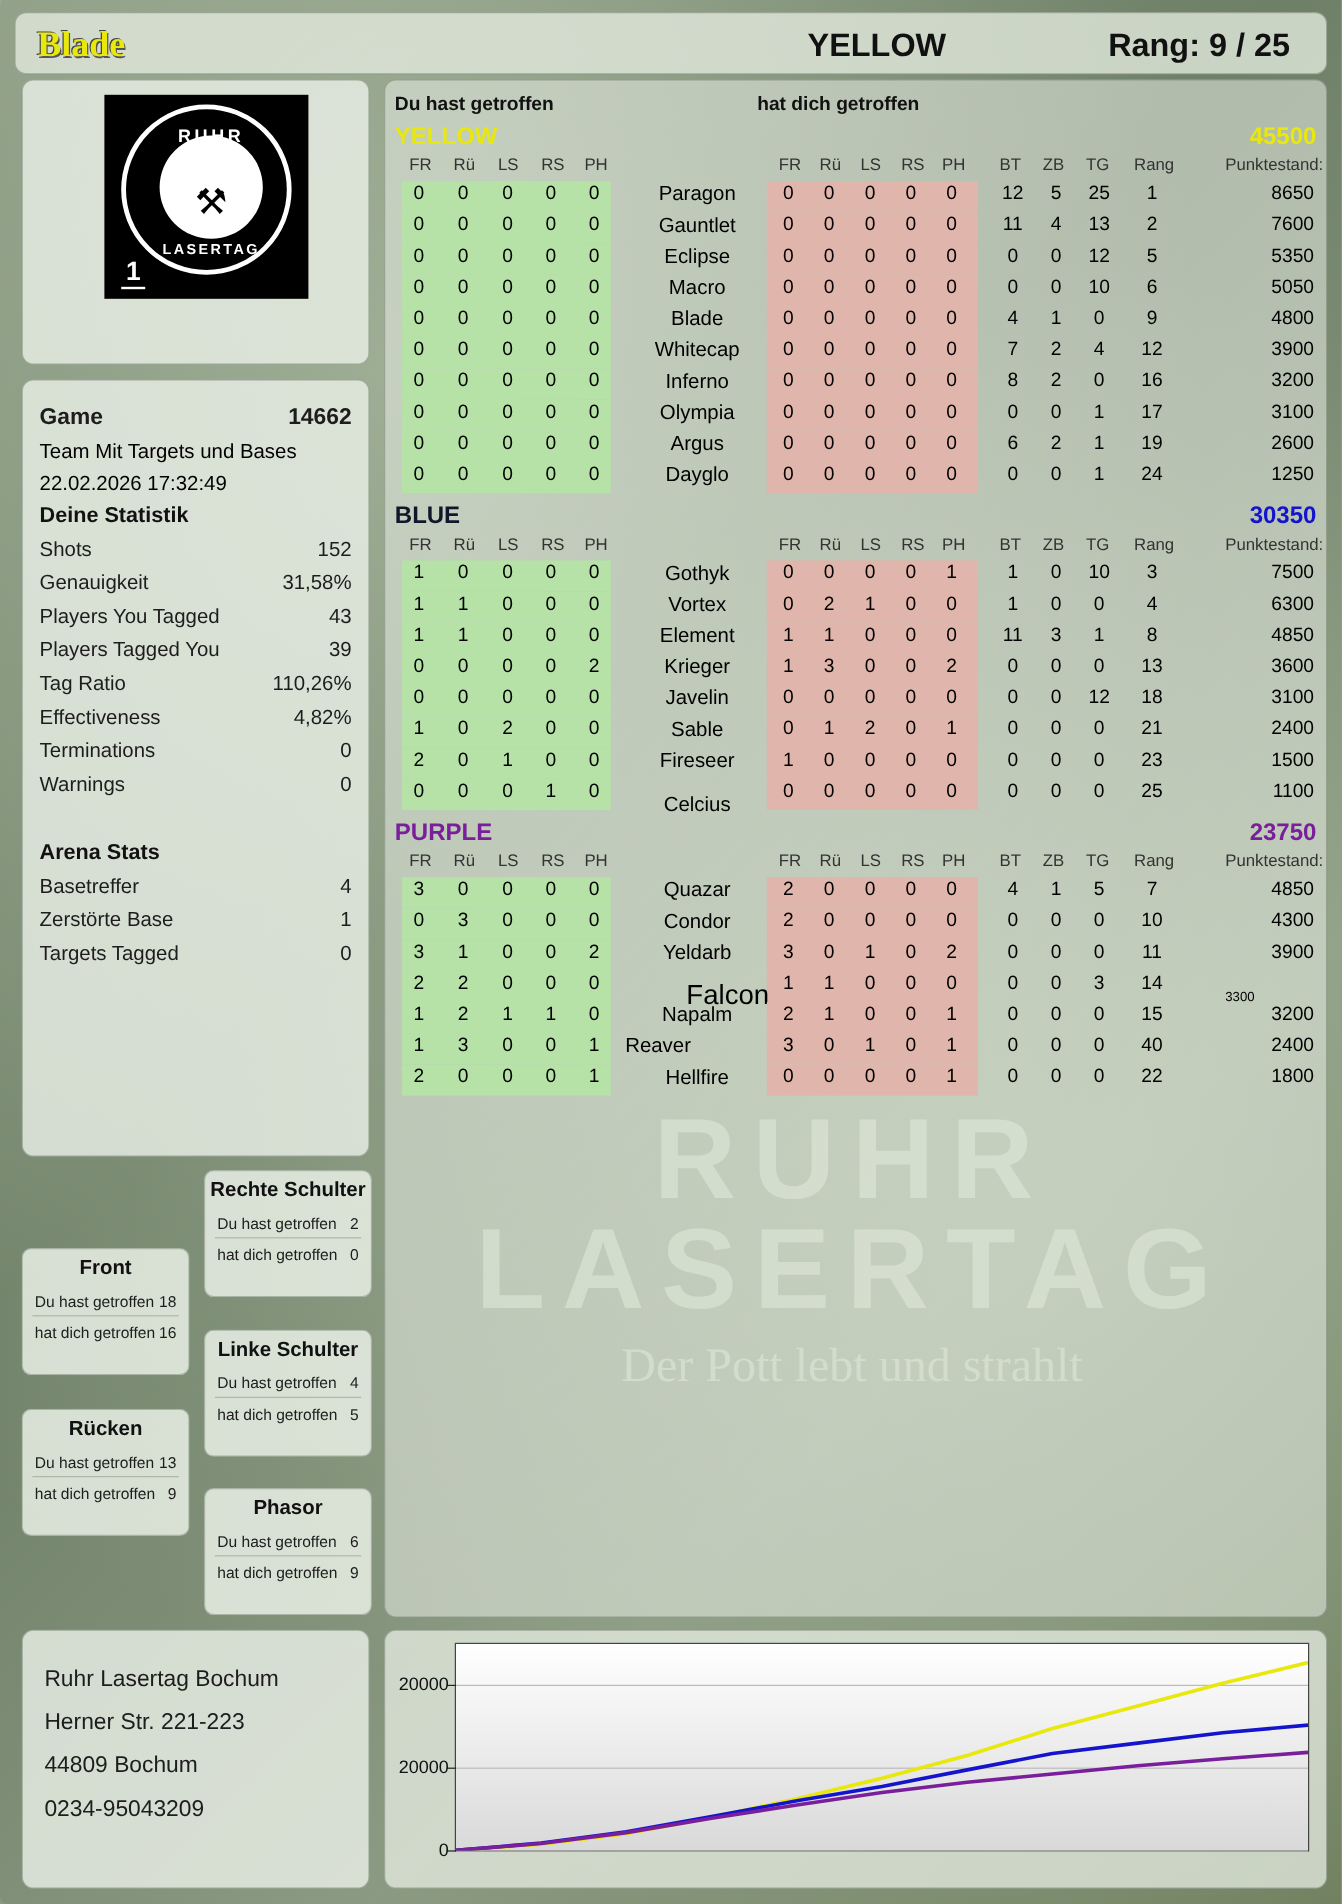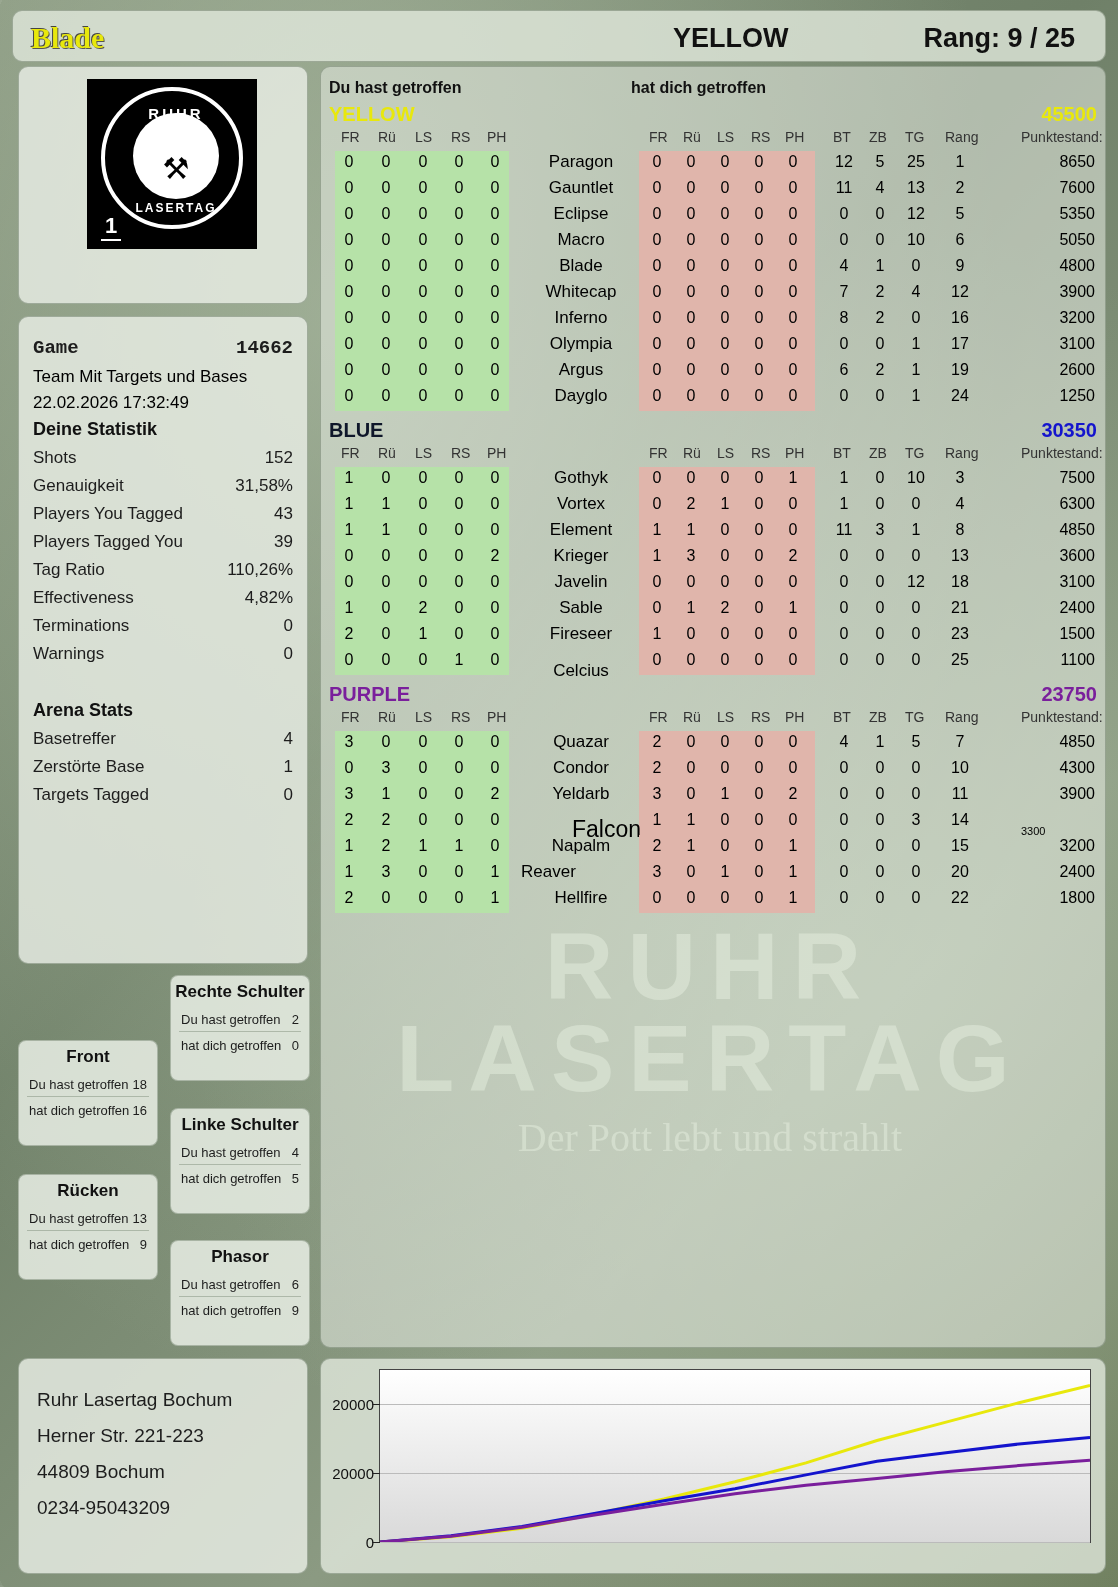--- a/index.html
+++ b/index.html
@@ -60,21 +60,21 @@
                   font-weight:bold; letter-spacing:2px;}
   .hammers { position:absolute; left:48px; top:58px; width:46px; height:40px; color:#000; font-size:30px; line-height:40px; text-align:center;}
   #logo-num { position:absolute; left:14px; bottom:8px; color:#fff; font-size:22px; font-weight:bold;
               border-bottom:2px solid #fff; padding:0 4px;}
 
   #game-panel { left:18px; top:316px; width:290px; height:648px; padding:12px 14px; }
   .row { display:flex; justify-content:space-between; font-size:17px; color:#1d1d1d; margin:8px 0; }
   .row .k { }
   .row .v { font-weight:normal; }
   .sec-title { font-size:18px; font-weight:bold; color:#111; margin:6px 0 4px; }
-  .g-title { font-size:19px; font-weight:bold;font-family:Liberation Mono, monospace; }
+  .g-title { font-size:19px; font-weight:bold; }
   .g-sub { font-size:17px; margin:6px 0; }
 
   
   .hitbox { position:absolute; background:rgba(233,238,229,.85); border:1px solid rgba(120,135,115,.5); border-radius:8px; }
   .hb-title { text-align:center; font-weight:bold; font-size:17px; padding:6px 0 4px; color:#111;}
   .hb-row { display:flex; justify-content:space-between; font-size:13px; padding:6px 10px 4px; color:#1d1d1d;}
   .hb-sep { height:1px; background:rgba(120,135,115,.45); margin:0 8px; }
 
   #hb-front { left:18px; top:1040px; width:140px; height:106px;}
   #hb-ruecken { left:18px; top:1174px; width:140px; height:106px;}
@@ -794,21 +794,21 @@
           <span style="position:absolute;left:164px;top:2px;width:20px;text-align:center;font-size:16px">1</span>
           <span style="position:absolute;left:326px;top:2px;width:20px;text-align:center;font-size:16px">3</span>
           <span style="position:absolute;left:360px;top:2px;width:20px;text-align:center;font-size:16px">0</span>
           <span style="position:absolute;left:394px;top:2px;width:20px;text-align:center;font-size:16px">1</span>
           <span style="position:absolute;left:428px;top:2px;width:20px;text-align:center;font-size:16px">0</span>
           <span style="position:absolute;left:462px;top:2px;width:20px;text-align:center;font-size:16px">1</span>
           <span style="position:absolute;left:200px;top:1px;width:120px;text-align:left;font-size:17px">Reaver</span>
           <span style="position:absolute;left:512px;top:2px;width:22px;text-align:center;font-size:16px">0</span>
           <span style="position:absolute;left:548px;top:2px;width:22px;text-align:center;font-size:16px">0</span>
           <span style="position:absolute;left:584px;top:2px;width:22px;text-align:center;font-size:16px">0</span>
-          <span style="position:absolute;left:624px;top:2px;width:30px;text-align:center;font-size:16px">20</span>
+          <span style="position:absolute;left:624px;top:2px;width:30px;text-align:center;font-size:16px">40</span>
           <span style="position:absolute;left:700px;top:2px;width:74px;text-align:right;font-size:16px">2400</span>
         </div>
         <div class="sb-row">
           <div style="position:absolute;left:14px;top:0;width:174px;height:26px;background:#b6e2a8"></div>
           <div style="position:absolute;left:318px;top:0;width:176px;height:26px;background:#e0b5ab"></div>
           <span style="position:absolute;left:18px;top:2px;width:20px;text-align:center;font-size:16px">2</span>
           <span style="position:absolute;left:55px;top:2px;width:20px;text-align:center;font-size:16px">0</span>
           <span style="position:absolute;left:92px;top:2px;width:20px;text-align:center;font-size:16px">0</span>
           <span style="position:absolute;left:128px;top:2px;width:20px;text-align:center;font-size:16px">0</span>
           <span style="position:absolute;left:164px;top:2px;width:20px;text-align:center;font-size:16px">1</span>

